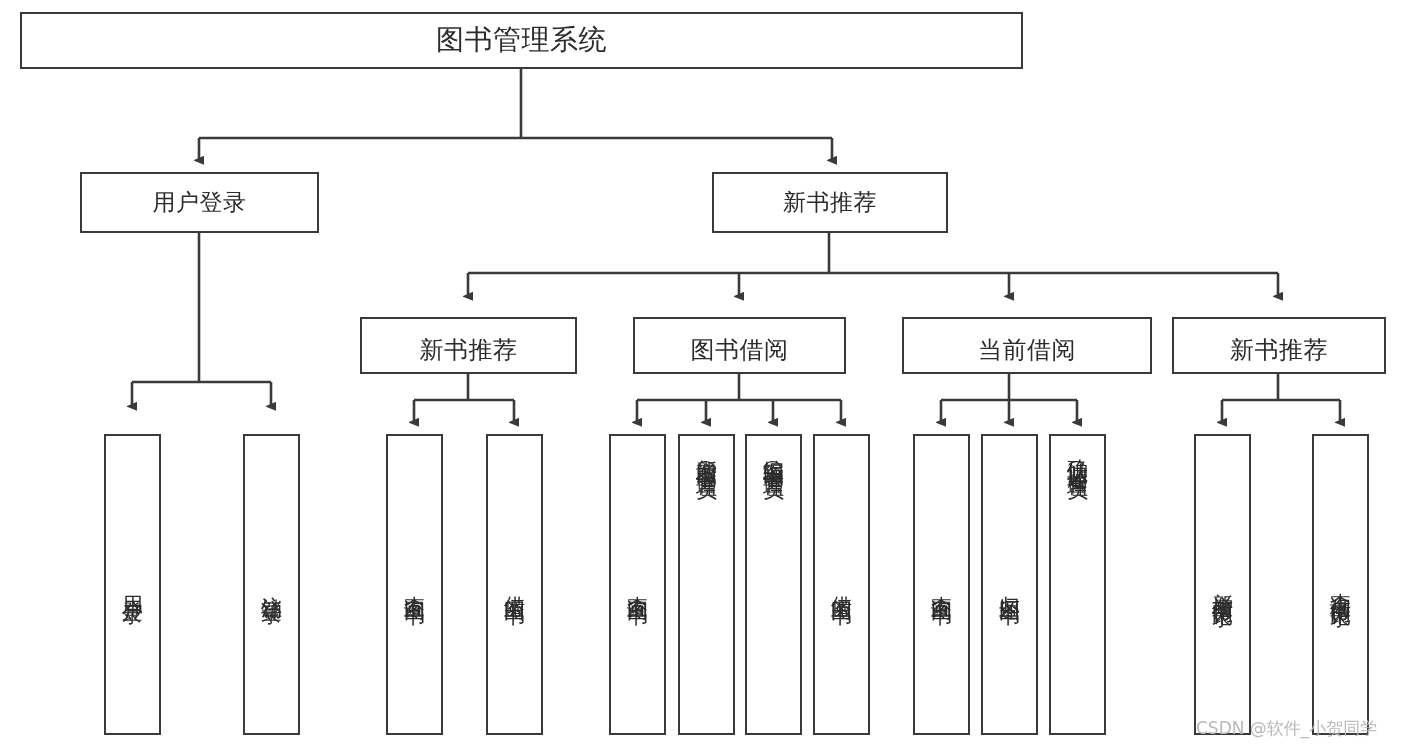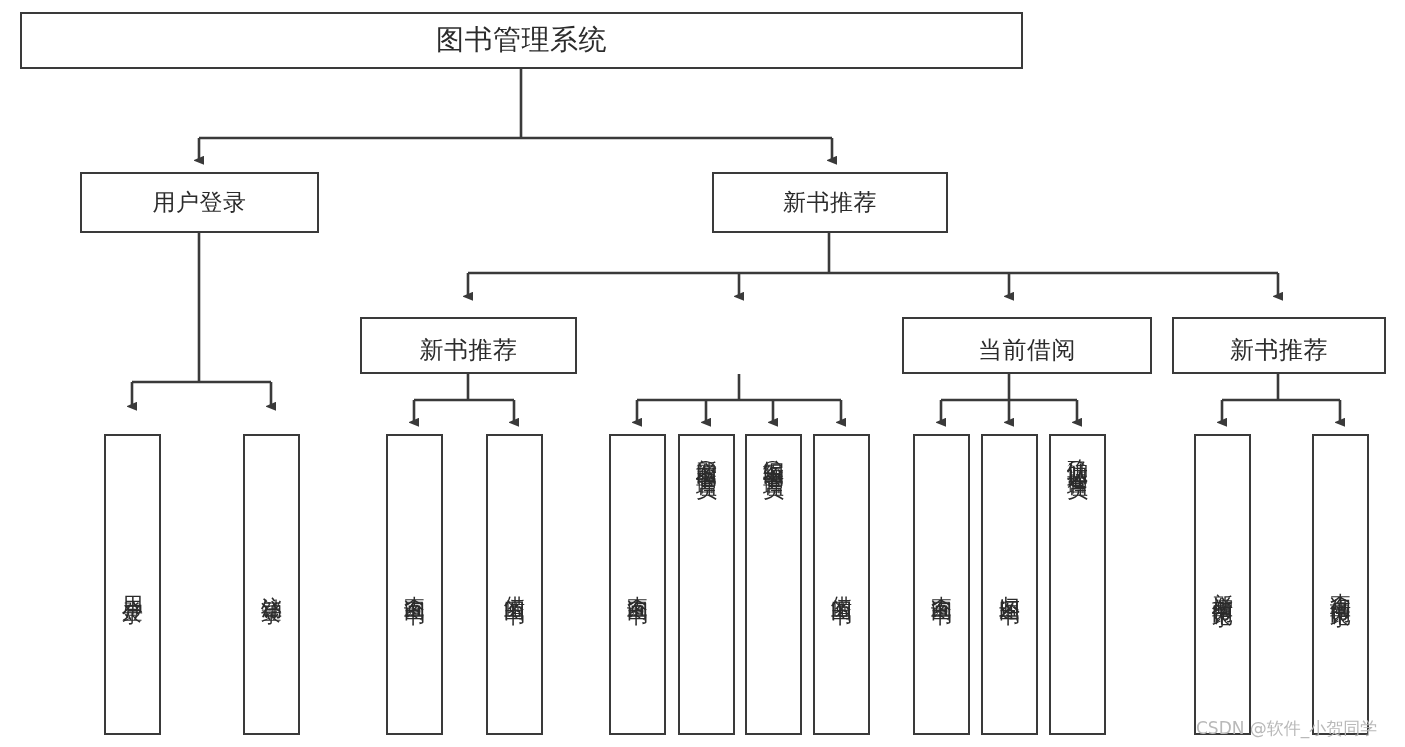--- a/index.html
+++ b/index.html
@@ -134,20 +134,23 @@
   <div class="node lvl2" style="left:80px;top:172px;width:239px;height:61px;">
     <span class="lbl">用户登录</span>
   </div>
   <div class="node lvl2" style="left:712px;top:172px;width:236px;height:61px;">
     <span class="lbl">新书推荐</span>
   </div>
 
   <div class="node lvl3" style="left:360px;top:317px;width:217px;height:57px;">
     <span class="lbl">新书推荐</span>
   </div>
+  <div class="node lvl3" style="left:633px;top:317px;width:213px;height:57px;">
+    <span class="lbl">图书借阅</span>
+  </div>
   <div class="node lvl3" style="left:902px;top:317px;width:250px;height:57px;">
     <span class="lbl">当前借阅</span>
   </div>
   <div class="node lvl3" style="left:1172px;top:317px;width:214px;height:57px;">
     <span class="lbl">新书推荐</span>
   </div>
 
   <div class="node leaf mid" style="left:104px;top:434px;width:57px;height:301px;">
     <span class="lbl">用户登录</span>
   </div>

